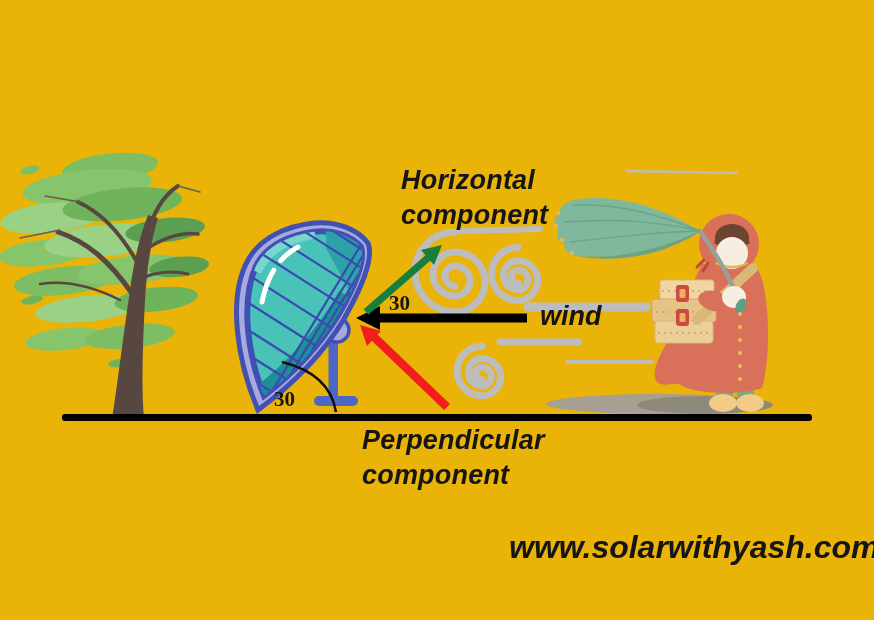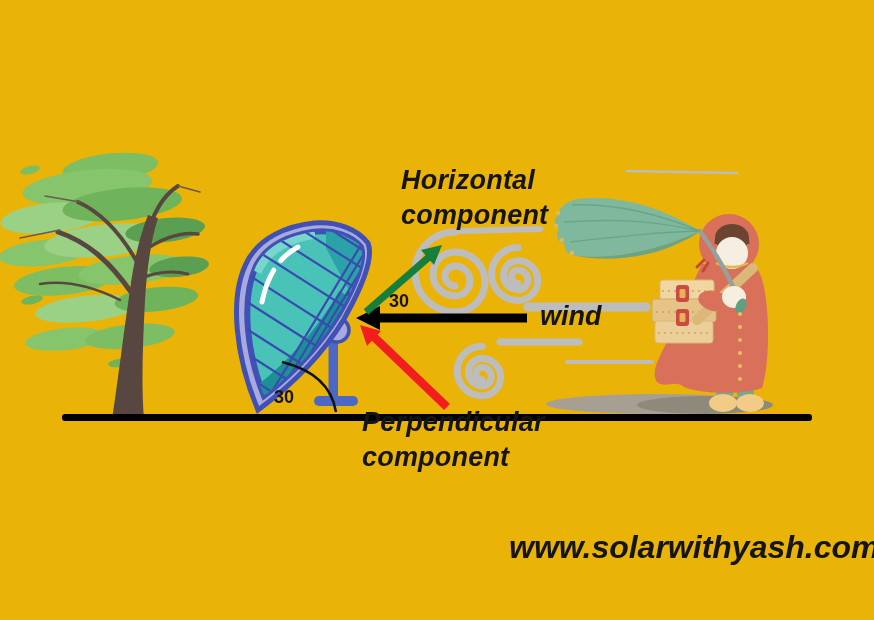--- a/index.html
+++ b/index.html
@@ -1,24 +1,24 @@
 <!DOCTYPE html>
 <html><head>
 <meta charset="utf-8">
 <style>
   html,body{margin:0;padding:0;background:#fff;}
   #canvas{position:relative;width:874px;height:620px;background:#eab308;overflow:hidden;
           font-family:"Liberation Sans","DejaVu Sans",sans-serif;}
   #art{position:absolute;left:0;top:0;}
   .lbl{position:absolute;color:#151515;font-weight:bold;font-style:italic;line-height:1.3;}
   .lbl-big{font-size:27px;letter-spacing:.2px;}
-  .lbl-angle{font-size:18px;font-style:normal;font-weight:bold;}
+  .lbl-angle{font-size:21px;font-style:normal;font-weight:bold;font-family:Liberation Serif, serif;}
   #horiz-label{left:401px;top:163px;width:175px;}
   #wind-label{left:540px;top:299px;font-size:27px;text-align:center;}
-  #perp-label{left:362px;top:405px;width:210px;}
+  #perp-label{left:362px;top:423px;width:210px;}
   #angle-wind{left:389px;top:290px;}
   #angle-panel{left:274px;top:386px;}
   #site-label{left:509px;top:527px;font-size:32px;}
 </style>
 </head>
 <body>
 
 <div id="canvas">
 
 <svg id="art" width="874" height="620" viewBox="0 0 874 620">

